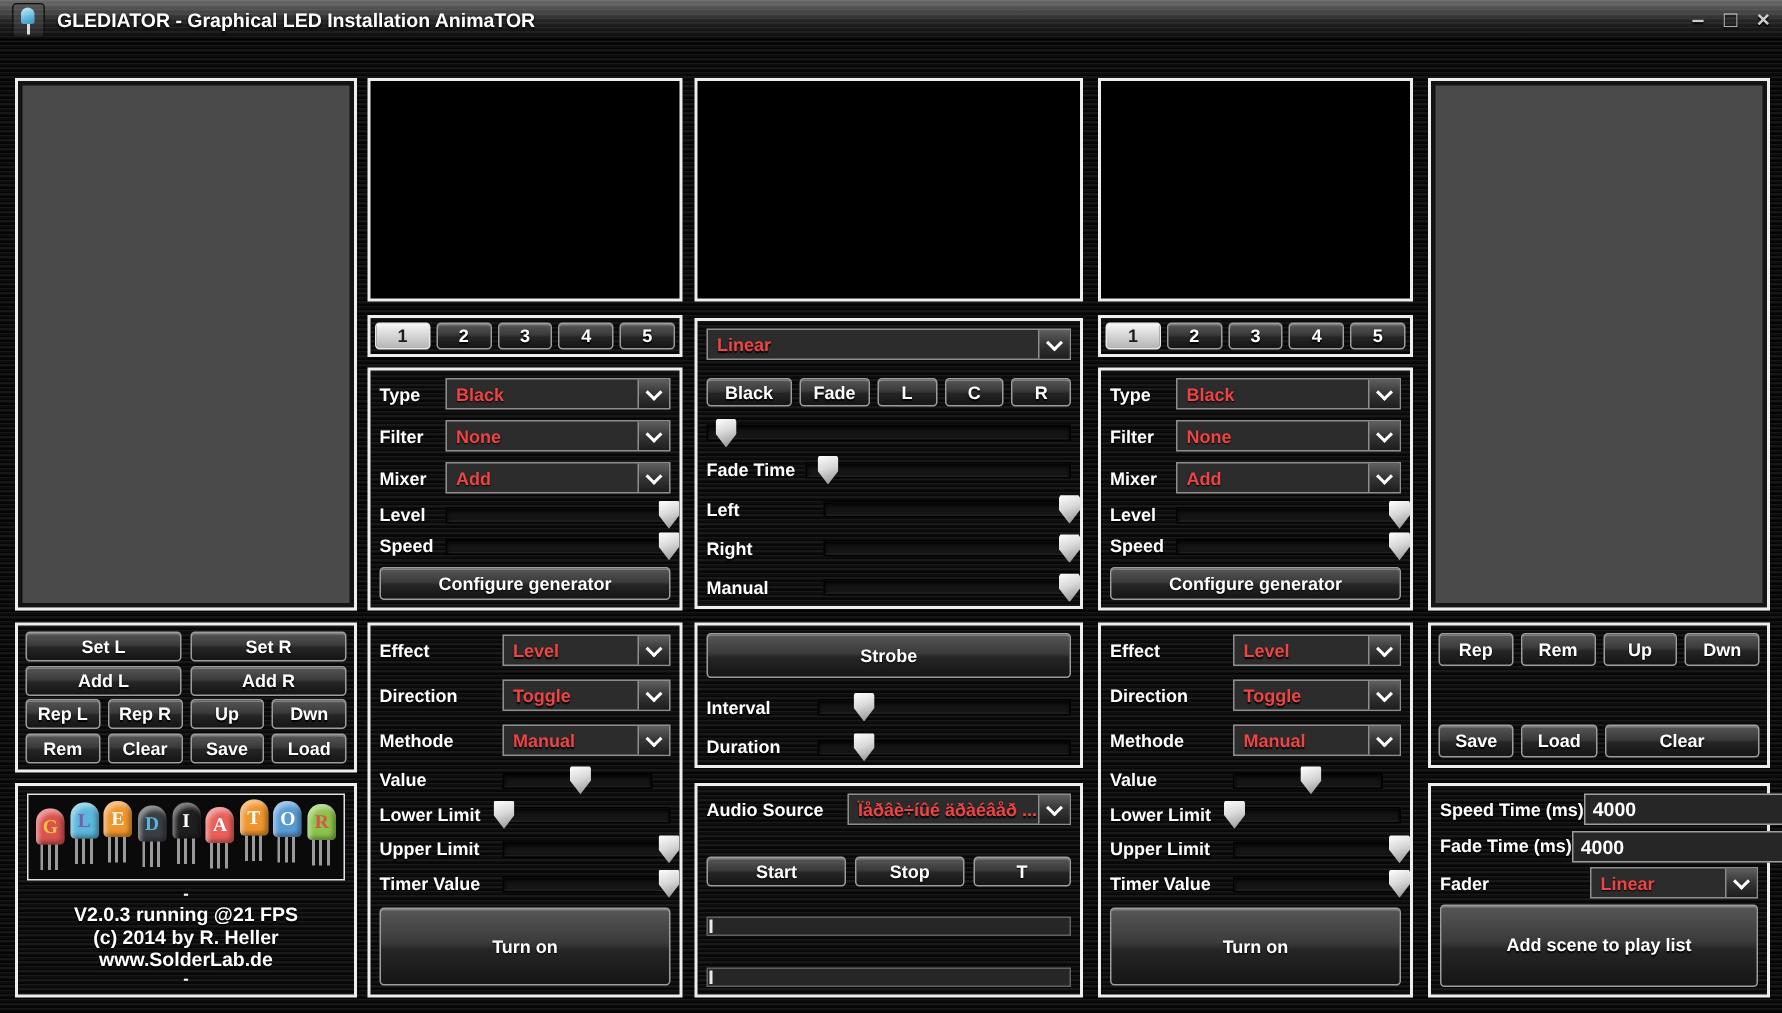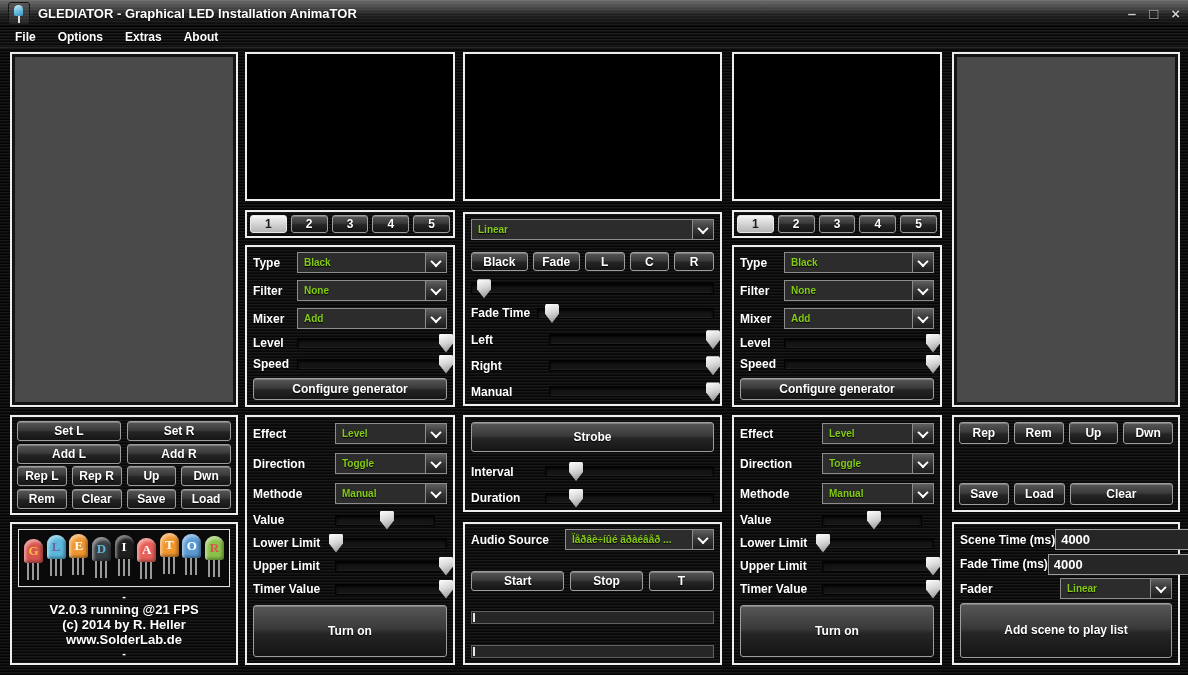--- a/index.html
+++ b/index.html
@@ -36,21 +36,21 @@
   .lbl{color:#fff;font-size:12px;text-shadow:0 1px 1px #000;white-space:nowrap;}
   
   .btn{display:flex;align-items:center;justify-content:center;color:#fff;font-size:12px;cursor:pointer;
        background:linear-gradient(180deg,#575757 0%,#3a3a3a 45%,#252525 55%,#151515 100%);
        border:1px solid #9d9d9d;border-radius:3px;text-shadow:0 1px 1px #000;
        box-shadow:inset 0 1px 0 rgba(255,255,255,.25);box-sizing:border-box;}
   .tab.active{background:linear-gradient(180deg,#f4f4f4,#b5b5b5);color:#1c1c1c;text-shadow:none;border-color:#e8e8e8;}
   
   .dd{flex:1;display:flex;align-items:stretch;height:21px;background:#2c2c2c;border:1px solid #8d8d8d;
        box-sizing:border-box;cursor:pointer;}
-  .dd-val{flex:1;display:flex;align-items:center;padding-left:6px;color:#84cc16;font-size:10px;
+  .dd-val{flex:1;display:flex;align-items:center;padding-left:6px;color:#ef4444;font-size:12px;
        text-shadow:0 1px 1px #000;white-space:nowrap;overflow:hidden;}
   .dd-btn{width:20px;display:flex;align-items:center;justify-content:center;
        background:linear-gradient(180deg,#606060,#353535 50%,#1d1d1d);border-left:1px solid #8d8d8d;}
   .chev{width:6px;height:6px;border-right:2px solid #fff;border-bottom:2px solid #fff;
        transform:rotate(45deg) translate(-1px,-1px);}
   
   .track{position:relative;flex:1;height:9px;background:#151515;border:1px solid #020202;
        box-shadow:inset 0 2px 3px rgba(0,0,0,.9),inset 0 -1px 0 rgba(255,255,255,.06);cursor:pointer;}
   .thumb{position:absolute;top:-5px;width:14px;height:19px;transform:translateX(-50%);cursor:pointer;
        background:linear-gradient(160deg,#ffffff 0%,#d8d8d8 45%,#8b8b8b 100%);
@@ -87,26 +87,20 @@
         <div class="leg"></div>
       </div>
     <span class="title">GLEDIATOR - Graphical LED Installation AnimaTOR</span>
     <div class="winbtns">
       <span class="winbtn">–</span>
       <span class="winbtn">□</span>
       <span class="winbtn">×</span>
     </div>
   </div>
 
-  <div class="menubar">
-    <span class="menu-item">File</span>
-    <span class="menu-item">Options</span>
-    <span class="menu-item">Extras</span>
-    <span class="menu-item">About</span>
-  </div>
 
   <div class="panel display" style="left:10px;top:52px;width:228px;height:355px;"></div>
 
   <div class="panel display" style="left:952px;top:52px;width:228px;height:355px;"></div>
 
   <div class="panel preview" style="left:245px;top:52px;width:210px;height:149px;"></div>
   <div class="panel" style="left:245px;top:210px;width:210px;height:28px;display:flex;gap:4px;padding:3px;">
     <div class="btn tab active" style="flex:1">1</div>
     <div class="btn tab" style="flex:1">2</div>
     <div class="btn tab" style="flex:1">3</div>
@@ -478,21 +472,21 @@
     </div>
     <div class="row" style="gap:5px;height:22px;">
       <div class="btn" style="flex:1;height:22px">Save</div>
       <div class="btn" style="flex:1;height:22px">Load</div>
       <div class="btn" style="flex:2.1;height:22px">Clear</div>
     </div>
   </div>
 
   <div class="panel col" style="left:952px;top:522px;width:228px;height:143px;padding:5px 6px;">
     <div class="row">
-      <span class="lbl" style="width:100px">Scene Time (ms)</span>
+      <span class="lbl" style="width:100px">Speed Time (ms)</span>
       <input class="val" value="4000" style="">
     </div>
     <div class="row">
       <span class="lbl" style="width:100px">Fade Time (ms)</span>
       <input class="val" value="4000" style="">
     </div>
     <div class="row">
       <span class="lbl" style="width:100px">Fader</span>
       <div class="dd">
         <span class="dd-val">Linear</span>

